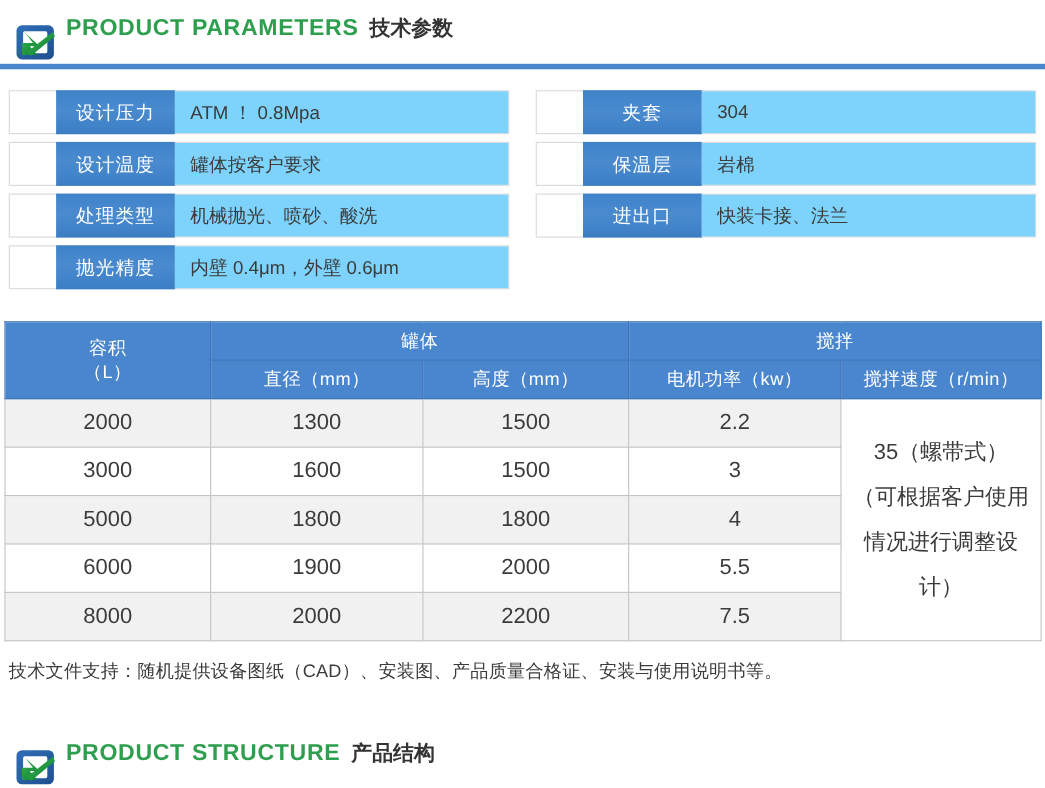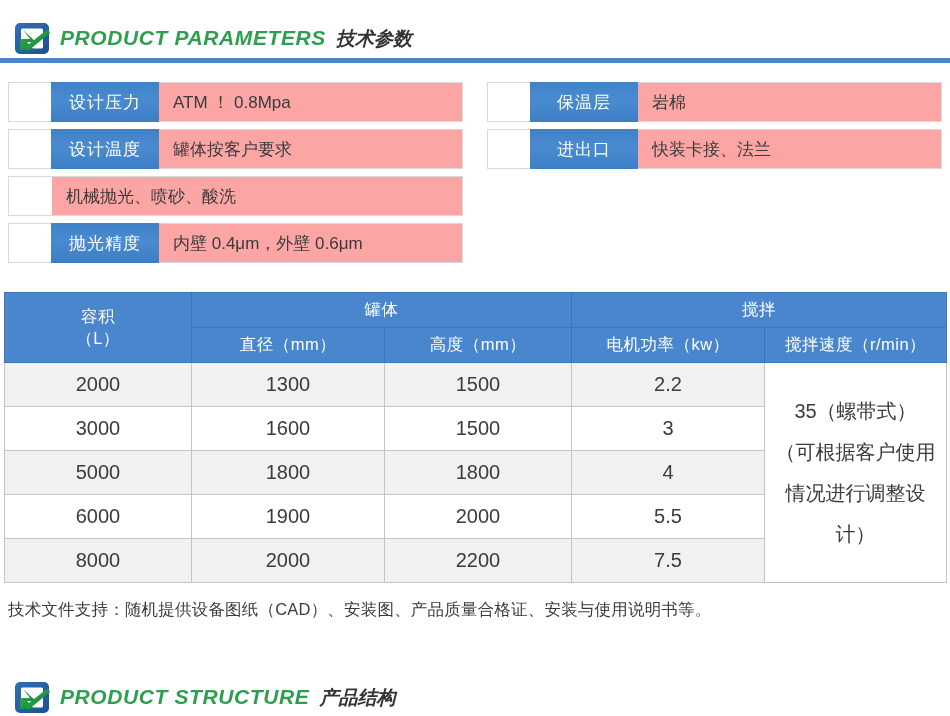--- a/index.html
+++ b/index.html
@@ -24,23 +24,22 @@
   .section-head .logo {
     position: absolute;
     left: 12px;
     top: 20px;
     width: 40px;
     height: 38px;
   }
   .section-head .head-text {
     position: absolute;
     left: 60px;
-    top: 26px;
+    top: 13px;
     white-space: nowrap;
-    font-style: italic;
   }
   .head-en {
     font-size: 21px;
     letter-spacing: 0.6px;
     color: #2e9e4f;
     font-weight: 600;
   }
   .head-cn {
     font-size: 19px;
     color: #333333;
@@ -88,21 +87,21 @@
     letter-spacing: 1px;
     margin: -1px 0 -1px -1px;
   }
   .spec-val {
     flex: 1 1 auto;
     display: flex;
     align-items: center;
     padding-left: 14px;
     font-size: 17px;
     color: #3b3b3b;
-    background: #fca5a5;
+    background: #7dd3fc;
   }
 
   
   .data-table {
     margin: 22px 4px 0 4px;
     border-collapse: collapse;
     width: 942px;
     table-layout: fixed;
   }
   .data-table th, .data-table td {
@@ -187,29 +186,34 @@
   <div class="spec-col">
     <div class="spec-row">
       <div class="spec-key">设计压力</div>
       <div class="spec-val">ATM ！ 0.8Mpa</div>
     </div>
     <div class="spec-row">
       <div class="spec-key">设计温度</div>
       <div class="spec-val">罐体按客户要求</div>
     </div>
     <div class="spec-row">
+      <div class="spec-key">处理类型</div>
       <div class="spec-val">机械抛光、喷砂、酸洗</div>
     </div>
     <div class="spec-row">
       <div class="spec-key">抛光精度</div>
       <div class="spec-val">内壁 0.4μm，外壁 0.6μm</div>
     </div>
   </div>
 
   <div class="spec-col">
+    <div class="spec-row">
+      <div class="spec-key">夹套</div>
+      <div class="spec-val">304</div>
+    </div>
     <div class="spec-row">
       <div class="spec-key">保温层</div>
       <div class="spec-val">岩棉</div>
     </div>
     <div class="spec-row">
       <div class="spec-key">进出口</div>
       <div class="spec-val">快装卡接、法兰</div>
     </div>
   </div>
 

